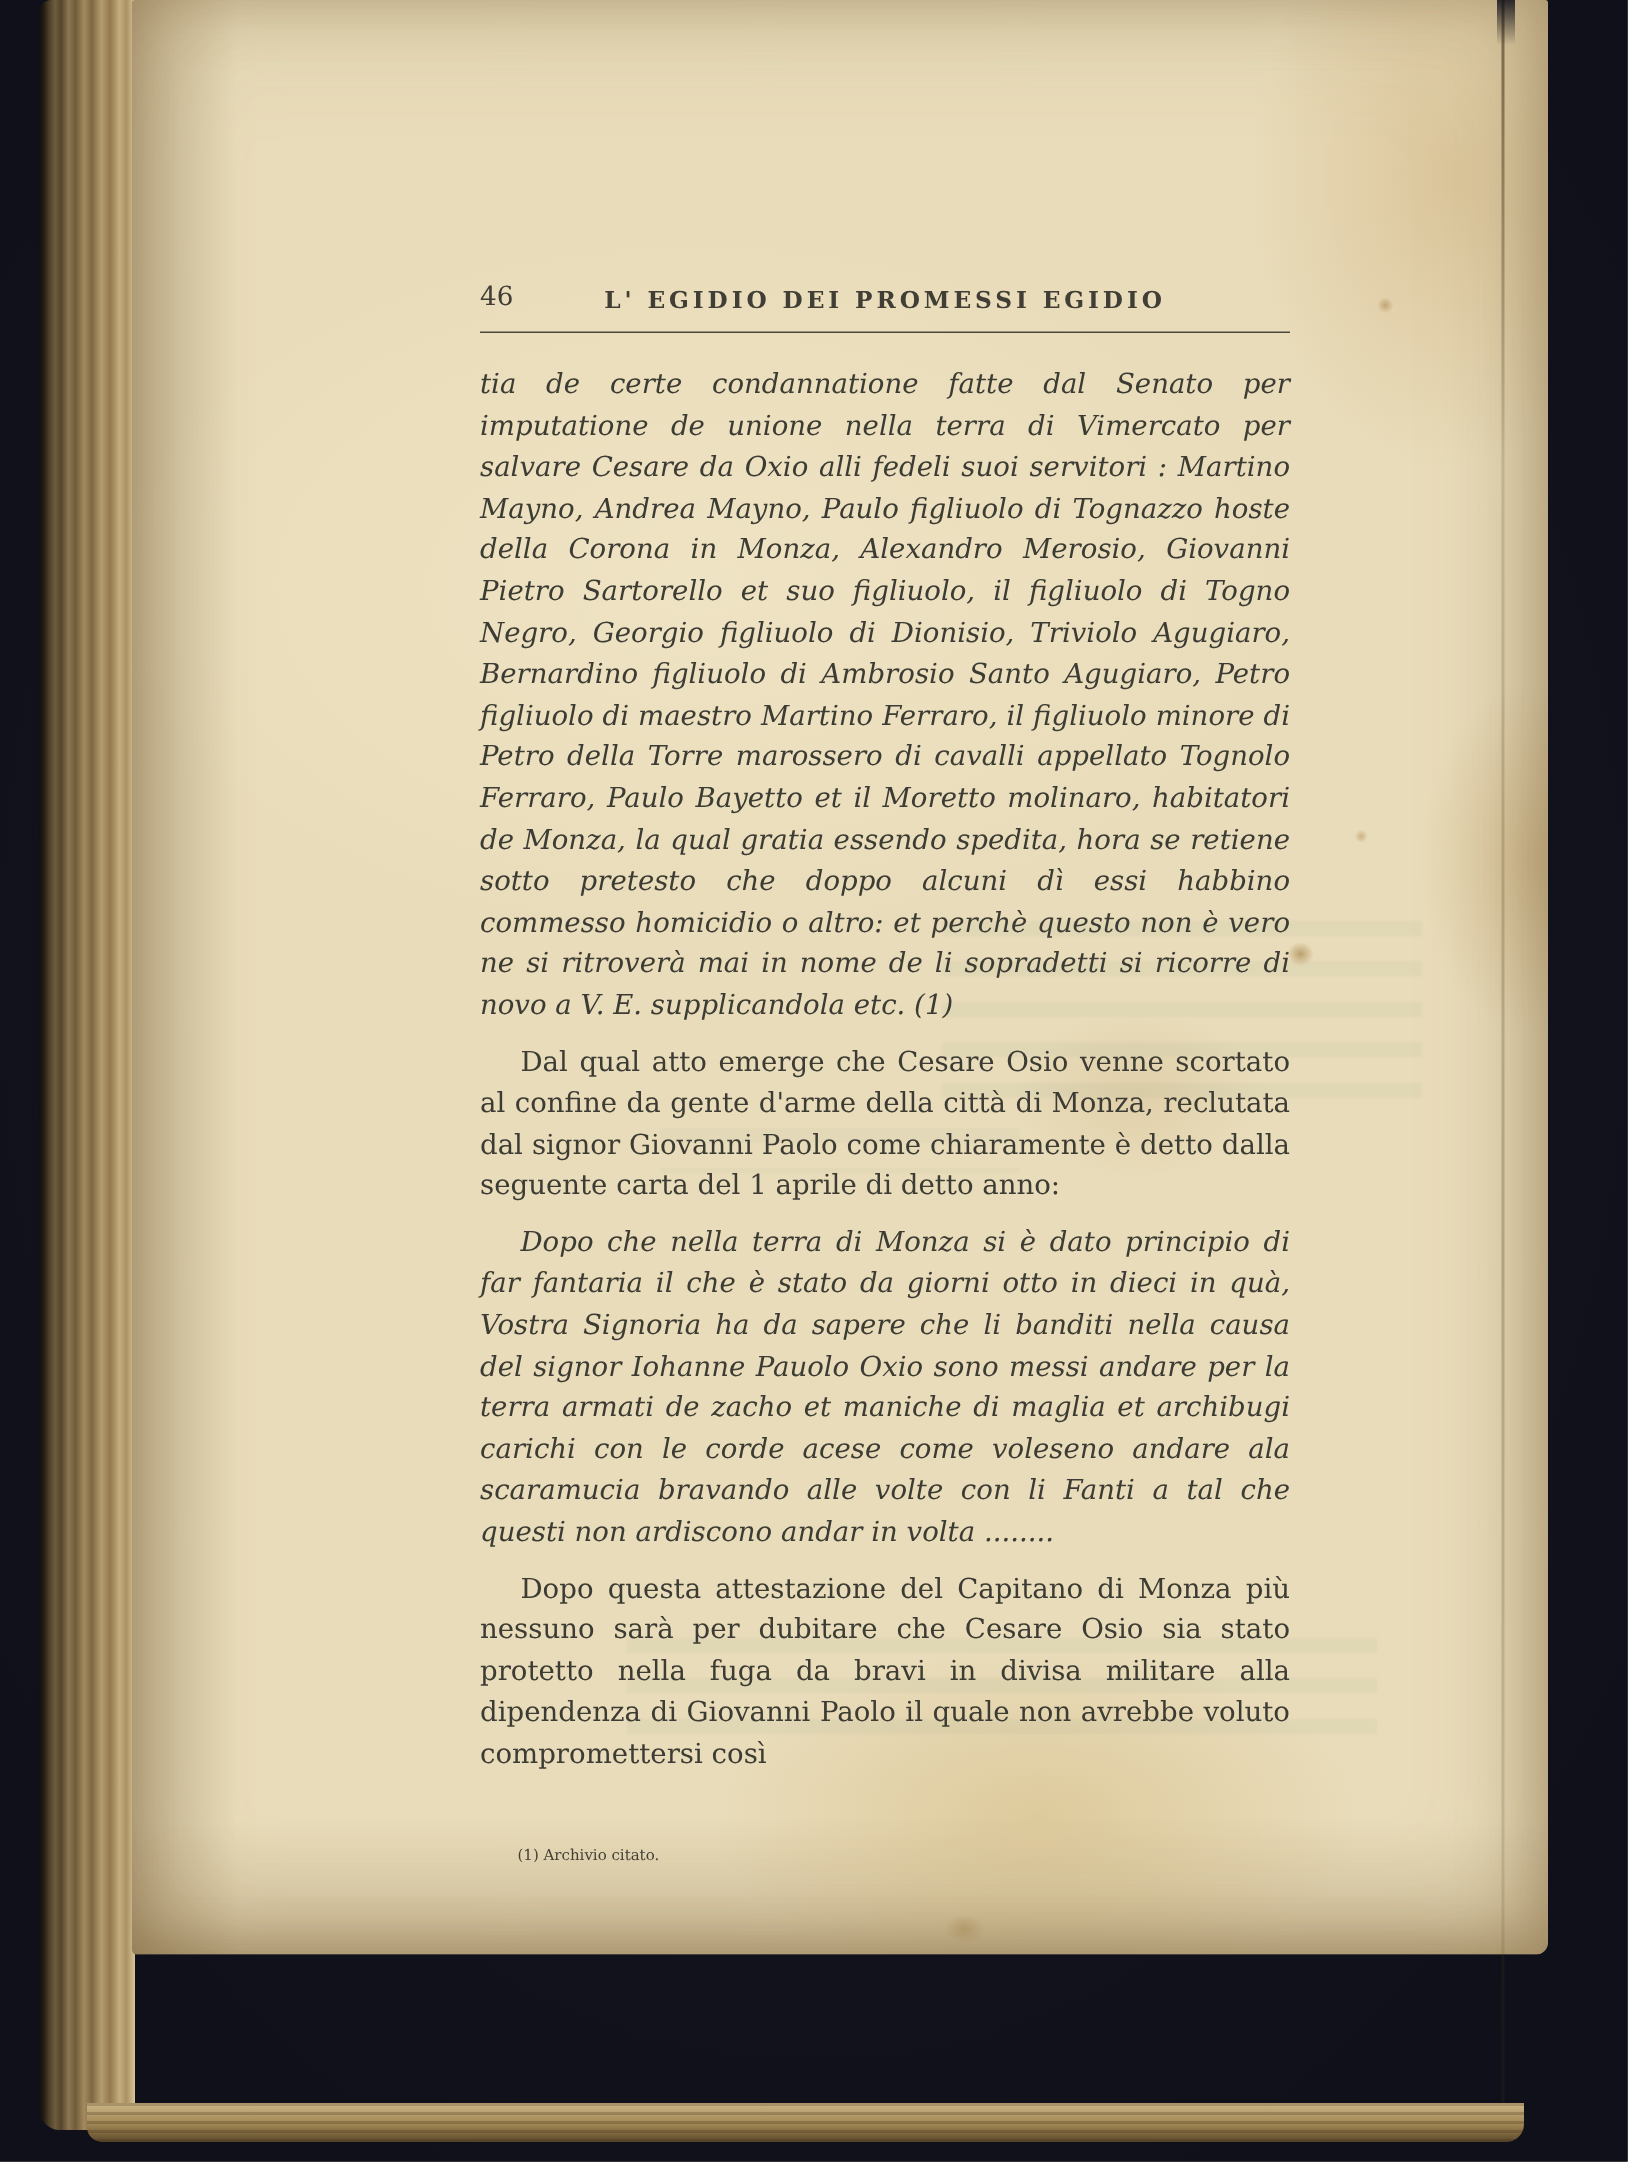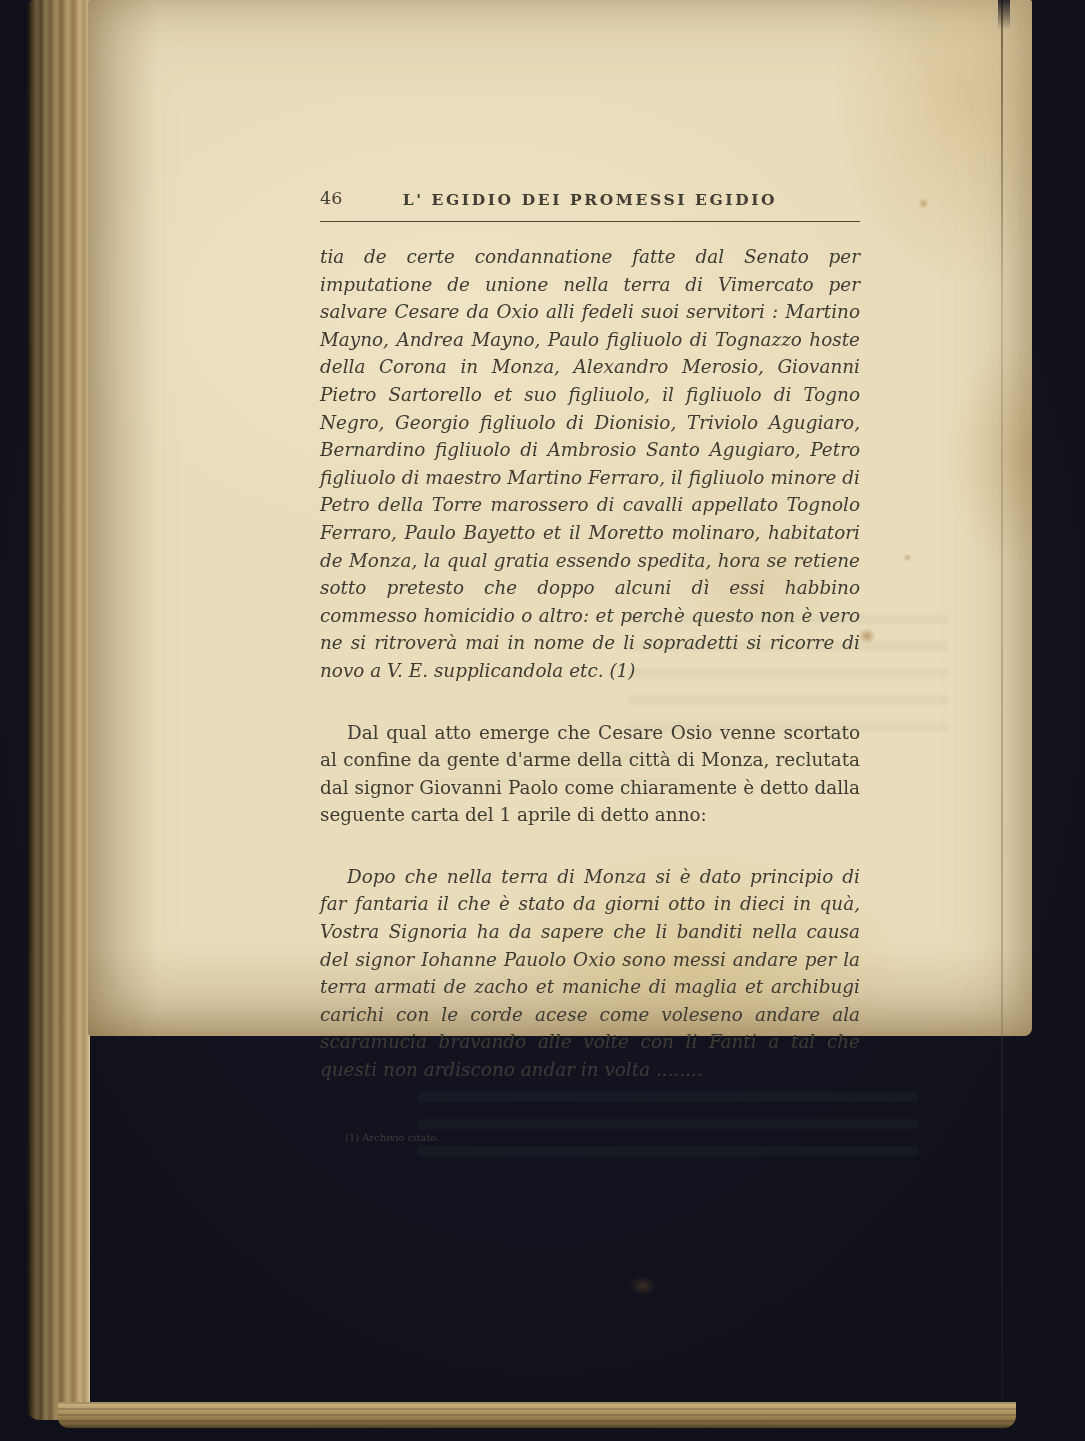--- a/index.html
+++ b/index.html
@@ -24,21 +24,21 @@
       #55452c 23%, #8d7752 31%, #6f5c3a 38%, #a38a5f 47%,
       #7d6843 55%, #b59c6e 65%, #93794d 74%, #c5ad7f 84%,
       #ab9163 91%, #d8c59a 100%);
     border-radius: 8px 0 0 14px;
   }
 
   
   .paper {
     position: absolute;
     left: 88px; top: 0;
-    width: 944px; height: 1036px;
+    width: 944px; height: 1303px;
     background-image:
       radial-gradient(ellipse 190px 280px at 93% 9%,  rgba(187,146,84,0.30), transparent 70%),
       radial-gradient(ellipse 110px 170px at 99% 44%, rgba(176,136,76,0.28), transparent 70%),
       radial-gradient(ellipse 300px 160px at 64% 93%, rgba(198,166,96,0.33), transparent 72%),
       radial-gradient(ellipse 120px 80px at 71% 56%,  rgba(170,132,70,0.14), transparent 70%),
       radial-gradient(ellipse 500px 300px at 40% 30%, rgba(255,248,224,0.25), transparent 80%),
       linear-gradient(90deg, rgba(110,84,46,0.30), rgba(110,84,46,0) 70px),
       linear-gradient(0deg, rgba(120,92,50,0.22), rgba(120,92,50,0) 90px);
     background-color: #e9dcba;
     box-shadow:
@@ -124,21 +124,21 @@
 
   .body-text {
     margin: 0;
     font-size: 18.4px;
     line-height: 27.6px;
     text-align: justify;
     color: #3d3c34;
   }
   .quote { font-style: italic; }
   .indent { text-indent: 27px; }
-  .blk-gap { margin-top: 34px; }
+  .blk-gap { margin-top: 10px; }
   .first-gap { margin-top: 21px; }
 
   .footnote {
     margin: 44px 0 0 0;
     font-size: 10px;
     line-height: 20px;
     text-indent: 25px;
     color: #413f37;
   }
 </style>
@@ -160,20 +160,21 @@
         <span class="running-title">L' EGIDIO DEI PROMESSI EGIDIO</span>
       </div>
       <hr class="header-rule">
 
       <p class="body-text quote first-gap">tia de certe condannatione fatte dal Senato per imputatione de unione nella terra di Vimercato per salvare Cesare da Oxio alli fedeli suoi servitori : Martino Mayno, Andrea Mayno, Paulo figliuolo di Tognazzo hoste della Corona in Monza, Alexandro Merosio, Giovanni Pietro Sartorello et suo figliuolo, il figliuolo di Togno Negro, Georgio figliuolo di Dionisio, Triviolo Agugiaro, Bernardino figliuolo di Ambrosio Santo Agugiaro, Petro figliuolo di maestro Martino Ferraro, il figliuolo minore di Petro della Torre marossero di cavalli appellato Tognolo Ferraro, Paulo Bayetto et il Moretto molinaro, habitatori de Monza, la qual gratia essendo spedita, hora se retiene sotto pretesto che doppo alcuni dì essi habbino commesso homicidio o altro: et perchè questo non è vero ne si ritroverà mai in nome de li sopradetti si ricorre di novo a V. E. supplicandola etc. (1)</p>
 
       <p class="body-text indent blk-gap">Dal qual atto emerge che Cesare Osio venne scortato al confine da gente d'arme della città di Monza, reclutata dal signor Giovanni Paolo come chiaramente è detto dalla seguente carta del 1 aprile di detto anno:</p>
 
       <p class="body-text quote indent blk-gap">Dopo che nella terra di Monza si è dato principio di far fantaria il che è stato da giorni otto in dieci in quà, Vostra Signoria ha da sapere che li banditi nella causa del signor Iohanne Pauolo Oxio sono messi andare per la terra armati de zacho et maniche di maglia et archibugi carichi con le corde acese come voleseno andare ala scaramucia bravando alle volte con li Fanti a tal che questi non ardiscono andar in volta ........</p>
 
+      <p class="body-text indent blk-gap">Dopo questa attestazione del Capitano di Monza più nessuno sarà per dubitare che Cesare Osio sia stato protetto nella fuga da bravi in divisa militare alla dipendenza di Giovanni Paolo il quale non avrebbe voluto compromettersi così</p>
 
       <p class="footnote">(1) Archivio citato.</p>
     </div>
   </div>
 
   <div class="crease-line"></div>
   <div class="corner-notch"></div>
 
   <div class="spot spot-a"></div>
   <div class="spot spot-b"></div>

